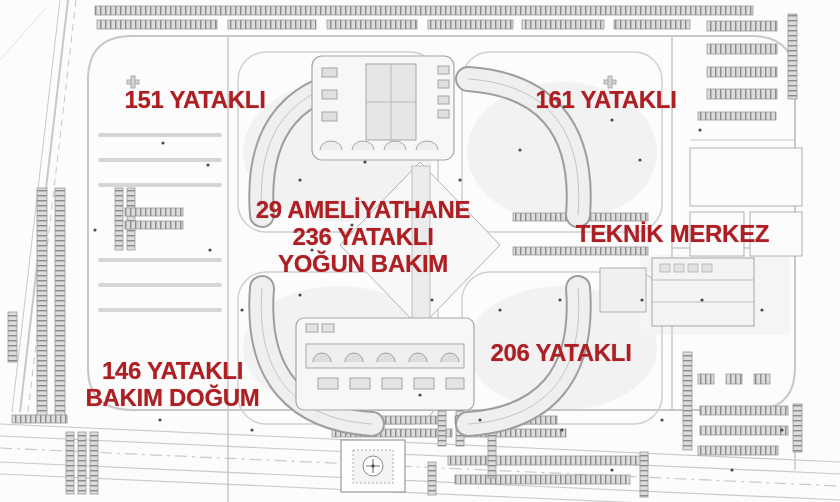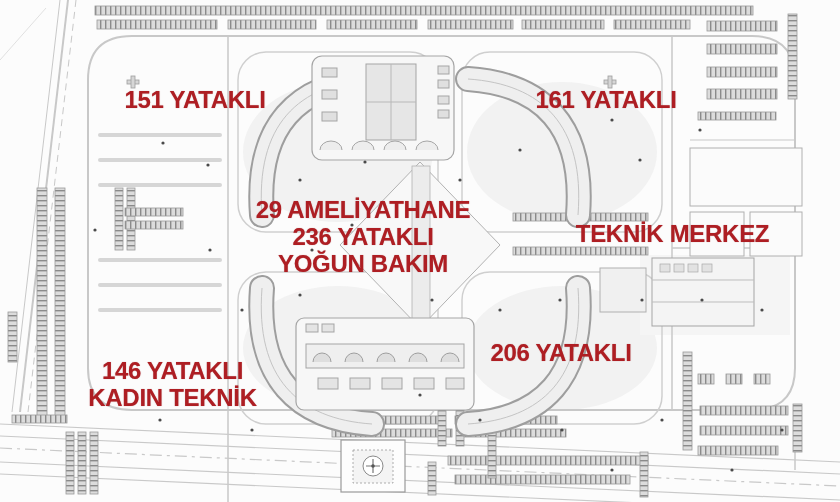--- a/index.html
+++ b/index.html
@@ -272,20 +272,20 @@
     <span>236 YATAKLI</span>
     <span>YOĞUN BAKIM</span>
   </div>
 
   <div class="label lbl-teknik">
     <span>TEKNİK MERKEZ</span>
   </div>
 
   <div class="label lbl-kadin">
     <span>146 YATAKLI</span>
-    <span>KADIN TEKNİK</span>
+    <span>BAKIM DOĞUM</span>
   </div>
 
   <div class="label lbl-genel">
     <span>206 YATAKLI</span>
   </div>
 
 </div>
 
 </body></html>

